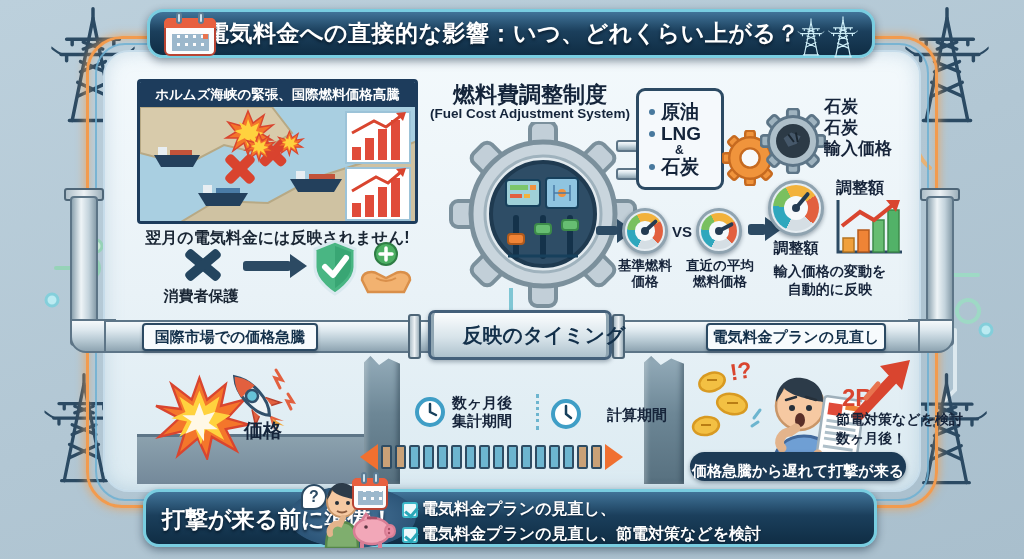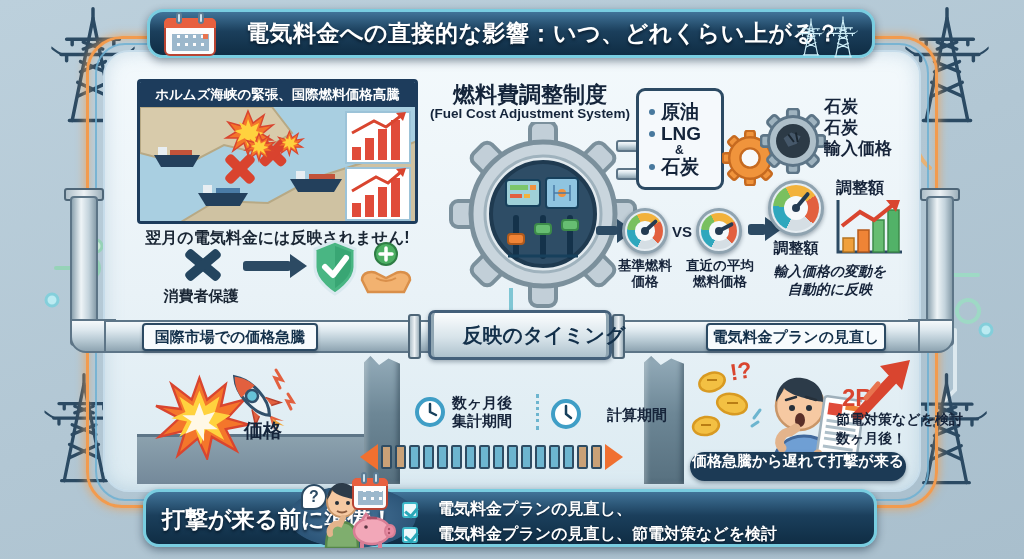--- a/index.html
+++ b/index.html
@@ -92,27 +92,27 @@
   .tl-seg{width:11px;height:24px;border:2px solid #2e4c63;border-radius:2px;flex:0 0 auto;}
   .t-tan{background:#c9a177}.t-blu{background:#6db5cf}
   .tl-arrow-l{width:0;height:0;border-top:13px solid transparent;border-bottom:13px solid transparent;border-right:18px solid #f07030;}
   .tl-arrow-r{width:0;height:0;border-top:13px solid transparent;border-bottom:13px solid transparent;border-left:18px solid #f07030;}
   .price-label{left:244px;top:418px;width:70px;font-size:19px;font-weight:bold;color:#14243a;}
 
   .shock-mark{left:730px;top:358px;font-size:23px;font-weight:bold;color:#d9452f;transform:rotate(-8deg);}
   .rate-mark{left:842px;top:384px;font-size:24px;font-weight:bold;color:#d9452f;}
   .impact-note{left:836px;top:410px;width:150px;font-size:14px;font-weight:bold;color:#16243a;line-height:19px;}
   .impact-banner{left:690px;top:452px;width:216px;height:29px;background:#1c3a55;border-radius:15px;
-    display:flex;align-items:flex-start;justify-content:center;color:#fff;font-size:15px;font-weight:bold;
+    display:flex;align-items:flex-end;justify-content:center;color:#fff;font-size:15px;font-weight:bold;
     box-shadow:0 2px 4px rgba(10,30,50,.4);}
 
   
   .q-bubble{left:301px;top:484px;width:26px;height:26px;background:#fff;border:2px solid #2c4a63;border-radius:50% 50% 50% 4px;
     display:flex;align-items:center;justify-content:center;font-size:16px;font-weight:bold;color:#2c4a63;}
-  .check-row{display:flex;align-items:center;gap:20px;height:21px;}
+  .check-row{display:flex;align-items:center;gap:4px;height:21px;}
   .checkbox{width:16px;height:16px;background:#eefafc;border:2.5px solid #3db8c9;border-radius:3px;position:relative;flex:0 0 auto;}
   .checkbox:after{content:"";position:absolute;left:3px;top:1px;width:6px;height:9px;
     border-right:3px solid #2aa7b8;border-bottom:3px solid #2aa7b8;transform:rotate(40deg);}
   .check-label{color:#fff;font-size:16px;font-weight:bold;text-shadow:0 1px 2px rgba(5,20,35,.7);}
   .spot{background:radial-gradient(ellipse at center,#49759a 0%,#2c5578 70%,rgba(44,85,120,0) 72%);}
 </style>
 </head>
 <body>
 
 <div class="stage">
@@ -179,21 +179,21 @@
   <div class="abs pipe-h" style="left:908px;top:319px;width:46px;height:34px;border-radius:0 0 16px 0;"></div>
 
   <div class="abs navybar titlebar">
     <div class="abs cal" style="left:14px;top:6px;width:52px;height:38px;">
       <div class="cal-top"></div>
       <div class="ring" style="left:10px;"></div>
       <div class="ring" style="right:10px;"></div>
       <div class="grid"></div>
       <div class="dot-orange"></div>
     </div>
-    <span class="title-text nowrap" style="margin-left:96px;">電気料金への直接的な影響：いつ、どれくらい上がる？</span>
+    <span class="title-text nowrap" style="margin-left:56px;">電気料金への直接的な影響：いつ、どれくらい上がる？</span>
     <svg class="abs" style="right:44px;top:6px;color:#cdeef8" width="34" height="38" viewBox="0 0 120 170">
         <use href="#tower"></use>
       </svg>
     <svg class="abs" style="right:10px;top:4px;color:#cdeef8" width="38" height="42" viewBox="0 0 120 170">
         <use href="#tower"></use>
       </svg>
   </div>
 
   <div class="abs hormuz">
     <svg class="abs" style="left:0;top:25px" width="277" height="118" viewBox="0 0 277 118">
@@ -445,21 +445,21 @@
   <div class="abs flow-arrow" style="left:748px;top:224px;width:18px;height:11px;"></div>
   <div class="abs gauge" style="left:768px;top:180px;width:56px;height:56px;">
     <div class="ring"></div>
       <div class="face"></div>
       <div class="needle" style="transform:rotate(-50deg)"></div>
       <div class="hub"></div>
   </div>
   <div class="abs gauge-label" style="left:764px;top:240px;width:64px;font-size:15px;">
     <div class="nowrap">調整額</div>
   </div>
-  <div class="abs gauge-label" style="left:742px;top:262px;width:176px;font-size:14px;line-height:18px;font-style:italic;">
+  <div class="abs gauge-label" style="left:742px;top:262px;width:176px;font-size:14px;line-height:18px;">
     <div class="nowrap">輸入価格の変動を</div>
     <div class="nowrap">自動的に反映</div>
   </div>
 
   <div class="abs nowrap" style="left:836px;top:178px;font-size:16px;font-weight:bold;color:#16243a;">調整額</div>
   <svg class="abs" style="left:830px;top:198px" width="76" height="60" viewBox="0 0 76 60">
     <path d="M8 2 V54 H72" fill="none" stroke="#2c4a63" stroke-width="3"></path>
     <rect x="13" y="40" width="11" height="14" fill="#f0a03c" stroke="#b57420" stroke-width="1.5"></rect>
     <rect x="28" y="32" width="11" height="22" fill="#ef8436" stroke="#b55a1c" stroke-width="1.5"></rect>
     <rect x="43" y="22" width="11" height="32" fill="#67bd72" stroke="#3c8a4a" stroke-width="1.5"></rect>

